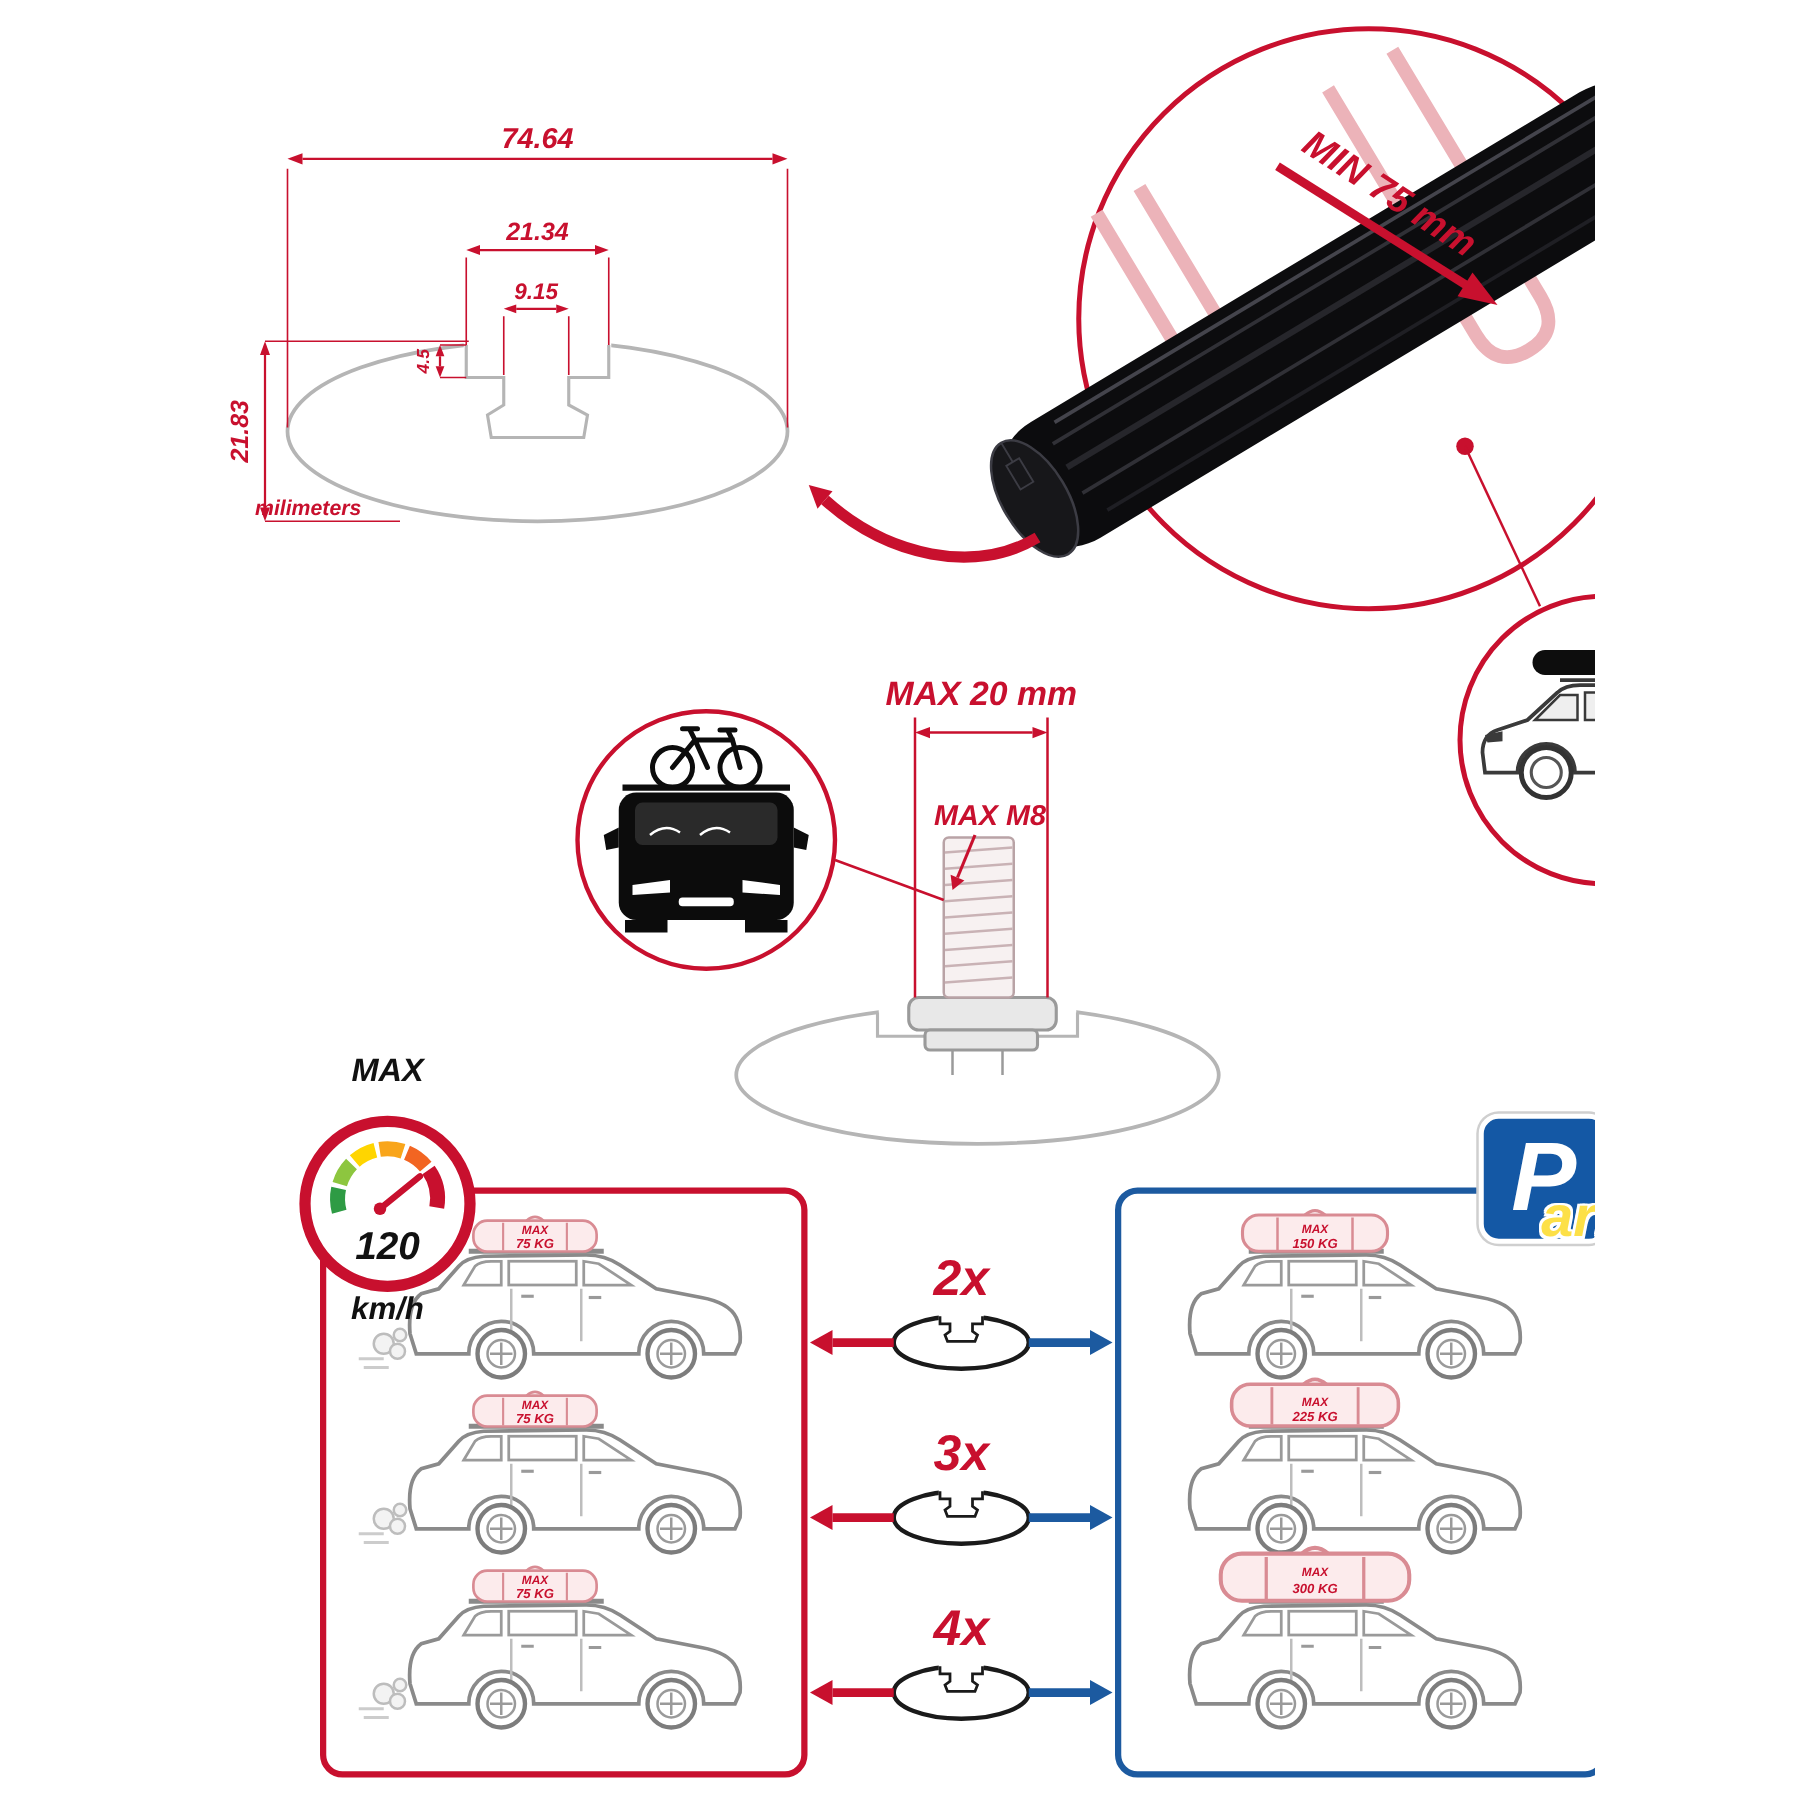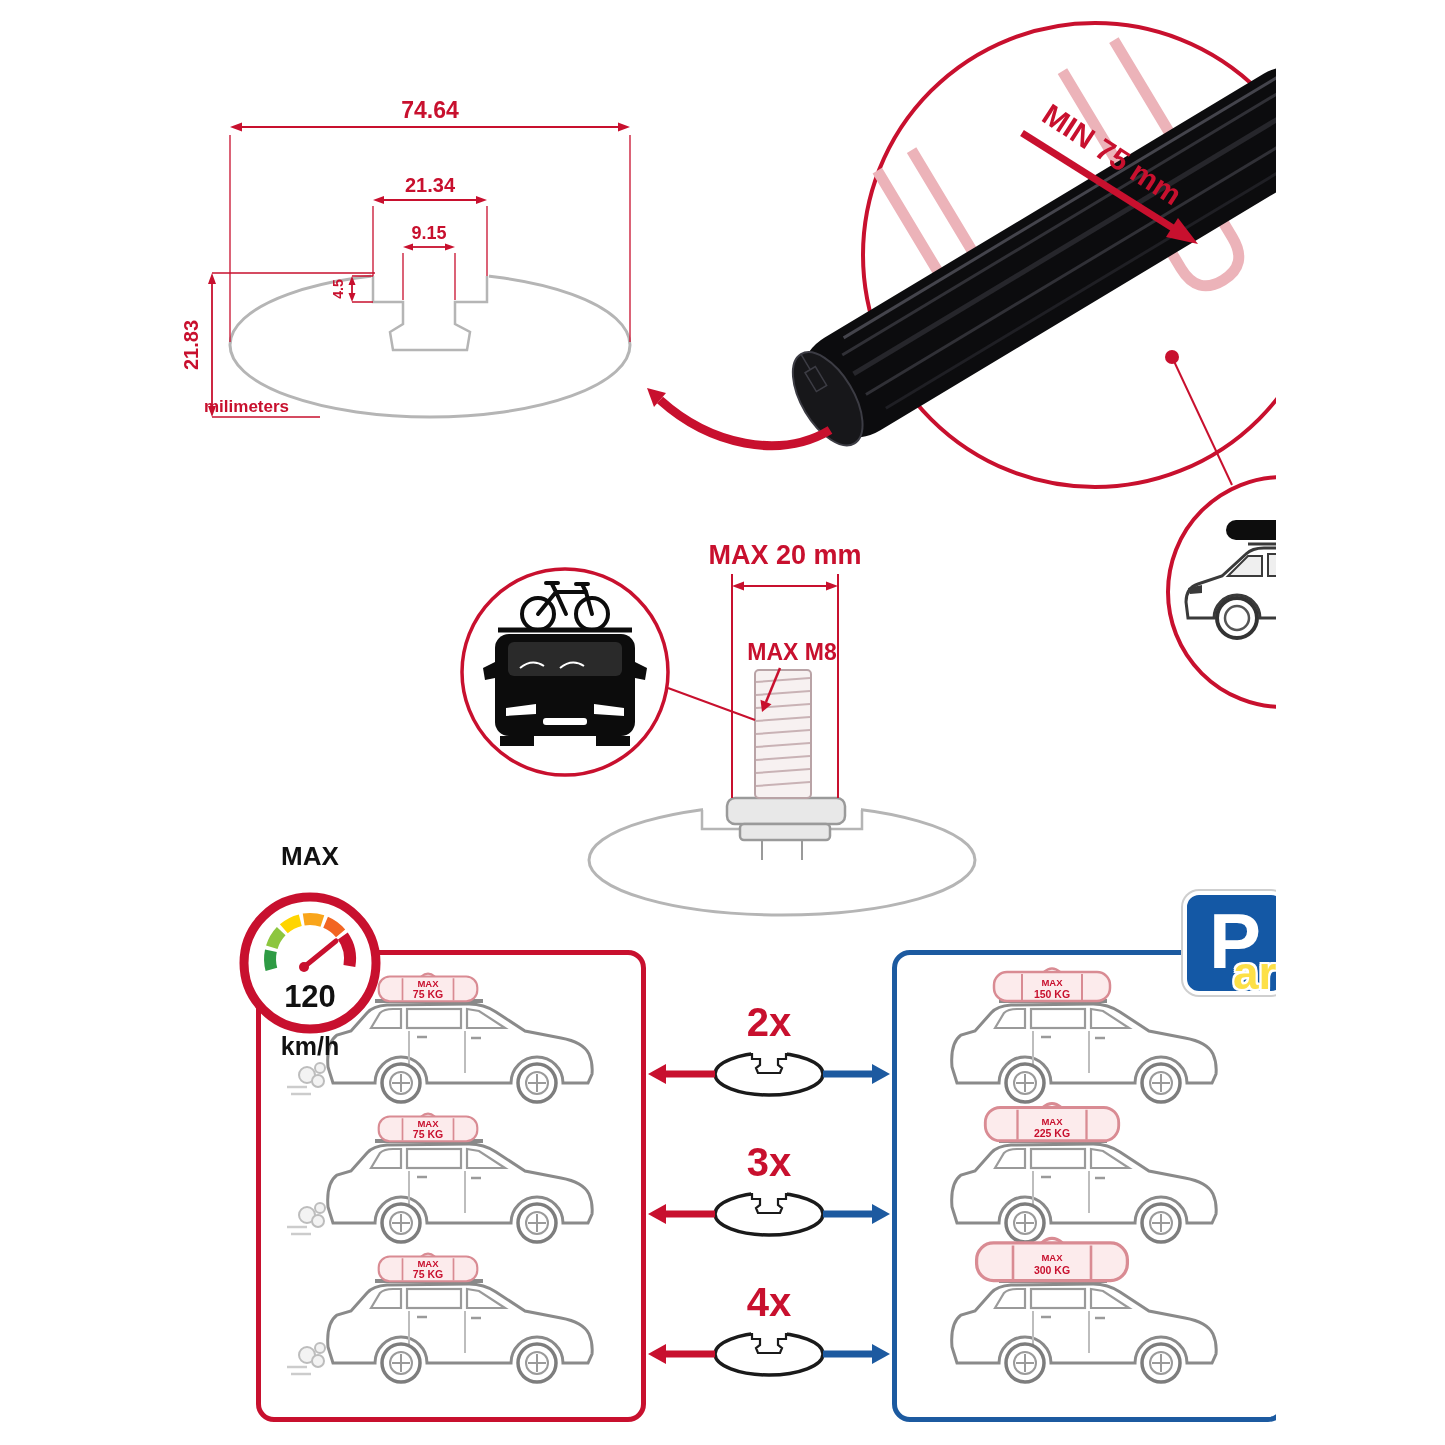--- a/index.html
+++ b/index.html
@@ -1,16 +1,16 @@
 <!DOCTYPE html>
 <html><head>
 <meta charset="utf-8">
 <style>
   html,body{margin:0;padding:0;background:#fff;font-family:"Liberation Sans",sans-serif;}
-  .canvas{position:relative;width:1276px;height:1445px;background:#fff;overflow:hidden;}
+  .canvas{position:relative;width:1276px;height:1445px;background:#fff;overflow:hidden;font-style:italic;}
   .abs{position:absolute;}
   svg text{font-family:"Liberation Sans",sans-serif;}
   .panel{box-sizing:border-box;border-radius:18px;background:#fff;}
   .panel.red{border:5px solid #c8102e;}
   .panel.blue{border:5px solid #1c5aa0;}
   .park-sign{box-sizing:border-box;background:#1458a5;border:4px solid #fff;border-radius:16px;
              box-shadow:0 0 0 2px #cfcfcf;z-index:5;}
   .park-sign .p{display:block;width:100%;height:96px;line-height:92px;text-align:center;
                 color:#fff;font-size:78px;font-weight:800;}
   .park-sign .ark{position:absolute;left:46px;top:51px;font-size:46px;font-weight:800;color:#fde047;

